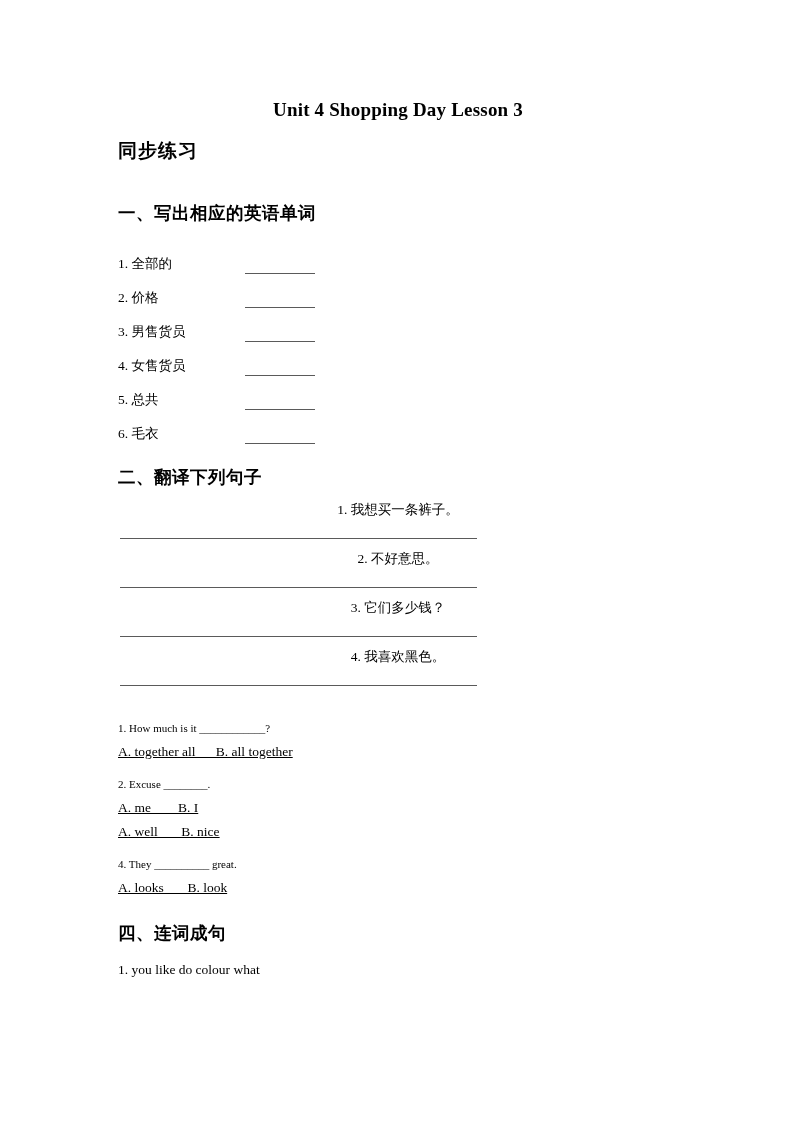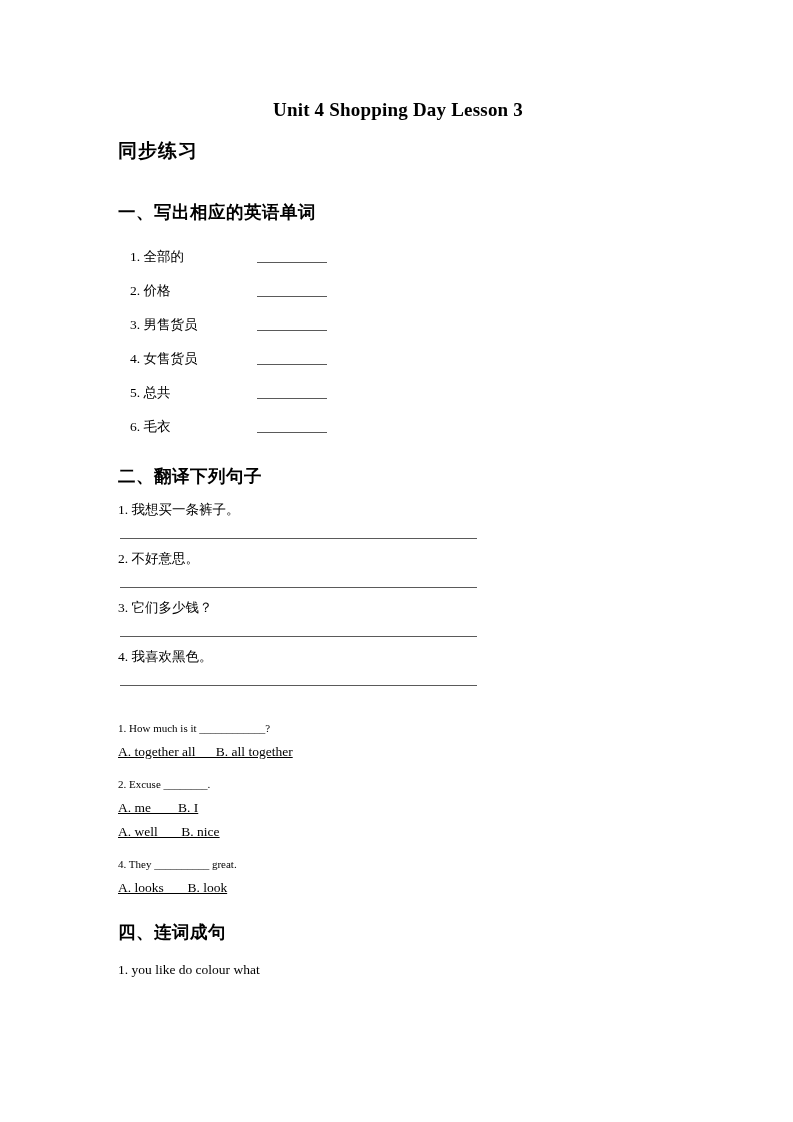--- a/index.html
+++ b/index.html
@@ -46,44 +46,43 @@
     font-weight: bold;
     font-size: 19px;
     margin: 0;
     padding-top: 16px;
     line-height: 24px;
     letter-spacing: 1px;
   }
 
   
   .section-heading {
-    font-family: Liberation Mono, monospace;
+    font-family: Liberation Sans, sans-serif;
     font-weight: bold;
     font-size: 17.5px;
     line-height: 22px;
     margin: 0;
     letter-spacing: 0.5px;
   }
   .h-sec1 { padding-top: 40px; }
   .h-sec2 { padding-top: 22px; }
   .h-sec3 { padding-top: 22px; }
   .h-sec4 { padding-top: 22px; }
 
   
   .wordlist {
     margin: 0;
     padding: 0;
     list-style: none;
     padding-top: 16px;
   }
   .word-row {
     display: flex;
-    align-items: center;
+    align-items: flex-end;
     height: 34px;
-    margin-left: 12px;
   }
   .word-label {
     font-size: 13.5px;
     font-family: "Liberation Serif", "DejaVu Serif", serif;
     width: 127px;
     white-space: nowrap;
     line-height: 20px;
   }
   .word-blank {
     display: inline-block;
@@ -92,20 +91,21 @@
     height: 11px;
   }
 
   
   .translate-list {
     padding-top: 12px;
   }
   .translate-item {
     height: 49px;
     position: relative;
+    text-align: center;
   }
   .translate-q {
     font-size: 13.5px;
     line-height: 20px;
     font-family: "Liberation Serif", "DejaVu Serif", serif;
     white-space: nowrap;
   }
   .answer-rule {
     position: absolute;
     left: 2px;

